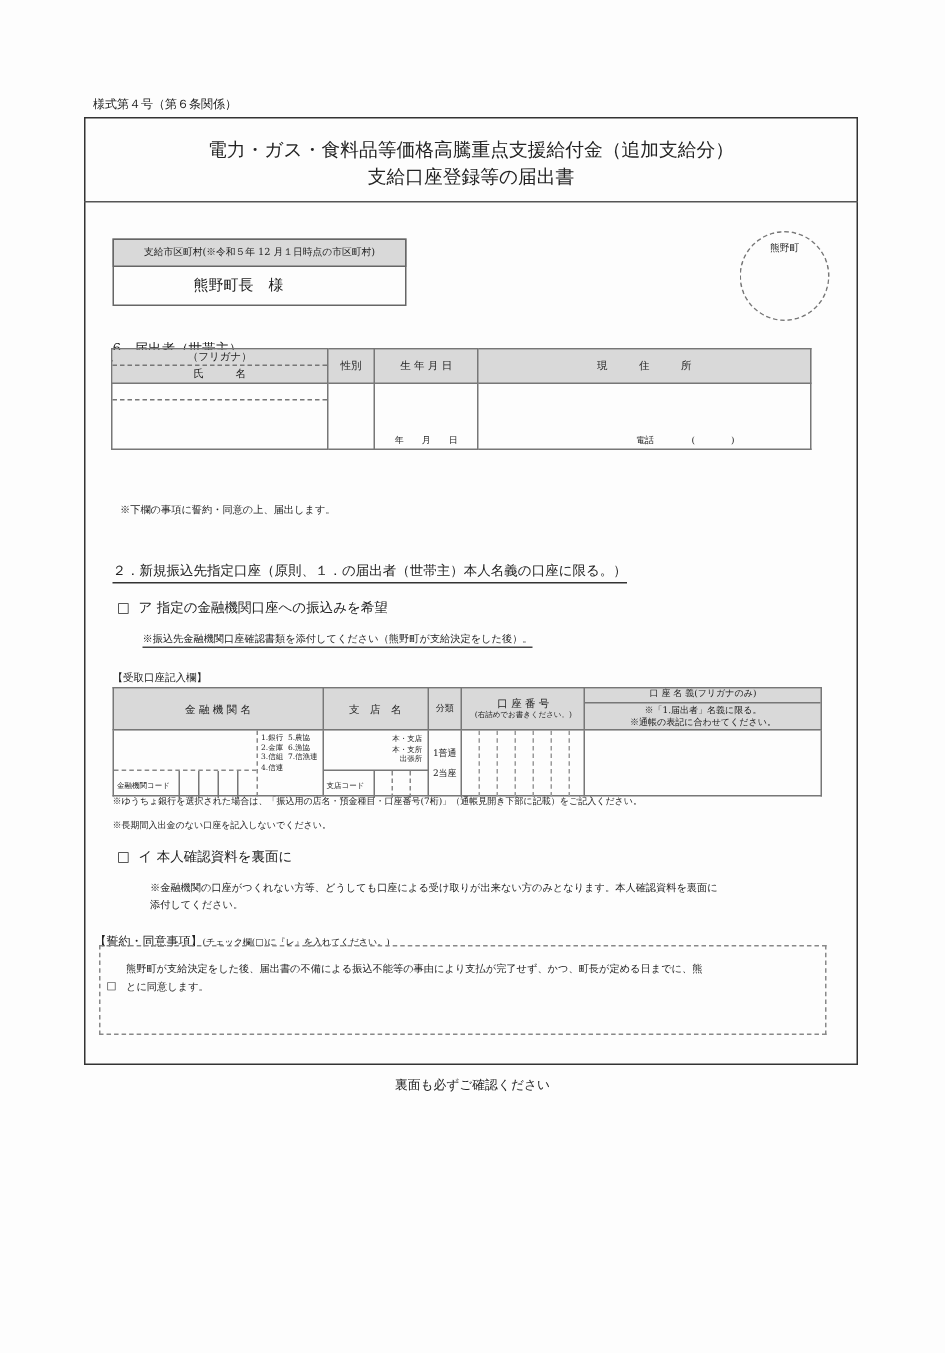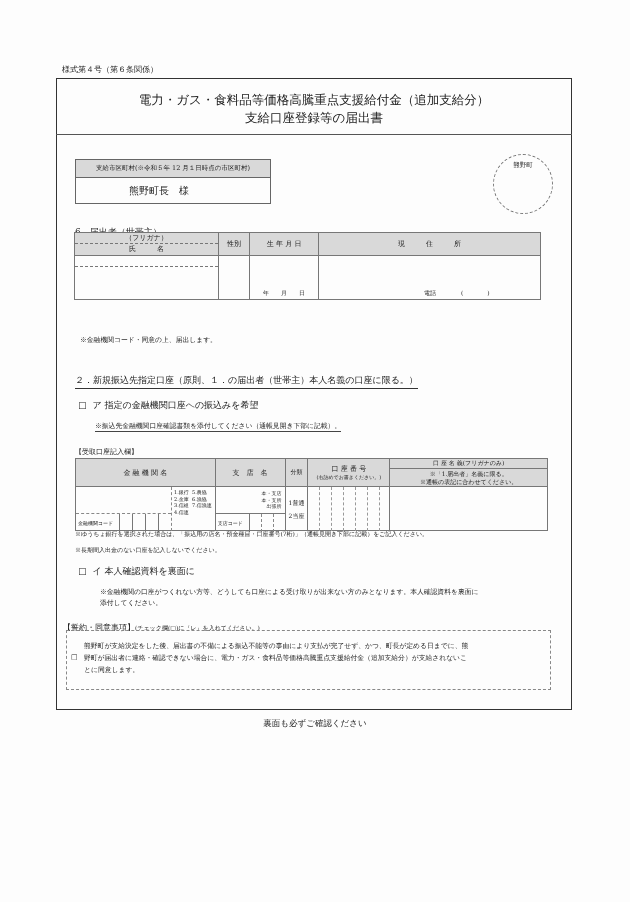--- a/index.html
+++ b/index.html
@@ -81,29 +81,29 @@
       <div class="t6" style="padding-bottom:1px;">年　　月　　日</div>
     </td>
     <td style="vertical-align:bottom; text-align:left;">
       <span class="t6" style="margin-left:105px;">電話</span>
       <span class="t6" style="margin-left:20px;">(　　　　)</span>
     </td>
   </tr>
 </tbody>
   </table>
 
-<div class="abs note" style="left:80px; top:335px;">※金融機関コード・同意の上、届出します。</div>
+<div class="abs note" style="left:80px; top:335px;">※下欄の事項に誓約・同意の上、届出します。</div>
 
 <div class="abs sec-head" style="left:75px; top:374px;">２．新規振込先指定口座（原則、１．の届出者（世帯主）本人名義の口座に限る。）</div>
 
 <div class="abs t9" style="left:78px; top:399px;">
   <span>□</span>
   <span style="margin-left:3px;">ア 指定の金融機関口座への振込みを希望</span>
 </div>
-<div class="abs note ul" style="left:95px; top:421px;">※振込先金融機関口座確認書類を添付してください（通帳見開き下部に記載）。</div>
+<div class="abs note ul" style="left:95px; top:421px;">※振込先金融機関口座確認書類を添付してください（熊野町が支給決定をした後）。</div>
 
 <div class="abs t7" style="left:75px; top:447px;">【受取口座記入欄】</div>
 
 <table class="grid" style="left:75px; top:458px; width:473px; height:66px;">
   <colgroup>
     <col style="width:140px">
       <col style="width:70px">
       <col style="width:23px">
       <col style="width:82px">
       <col style="width:158px">
@@ -189,17 +189,16 @@
 <div class="abs note" style="left:100px; top:587px;">※金融機関の口座がつくれない方等、どうしても口座による受け取りが出来ない方のみとなります。本人確認資料を裏面に</div>
 <div class="abs note" style="left:100px; top:598px;">添付してください。</div>
 
 <div class="abs" style="left:63px; top:615px;">
   <span class="t8">【誓約・同意事項】</span><span class="t6">(チェック欄(□)に『レ』を入れてください。)</span>
 </div>
 <div class="abs consent-box"></div>
 <div class="abs t7" style="left:71px; top:653px;">□</div>
 <div class="abs note" style="left:84px; top:640px; line-height:12px;">
   <div>熊野町が支給決定をした後、届出書の不備による振込不能等の事由により支払が完了せず、かつ、町長が定める日までに、熊</div>
-  <div>野町が届出者に連絡・確認できない場合に、電力・ガス・食料品等価格高騰重点支援給付金（追加支給分）が支給されないこ</div>
   <div>とに同意します。</div>
 </div>
 
 <div class="abs footer">裏面も必ずご確認ください</div>
 
 </body></html>

